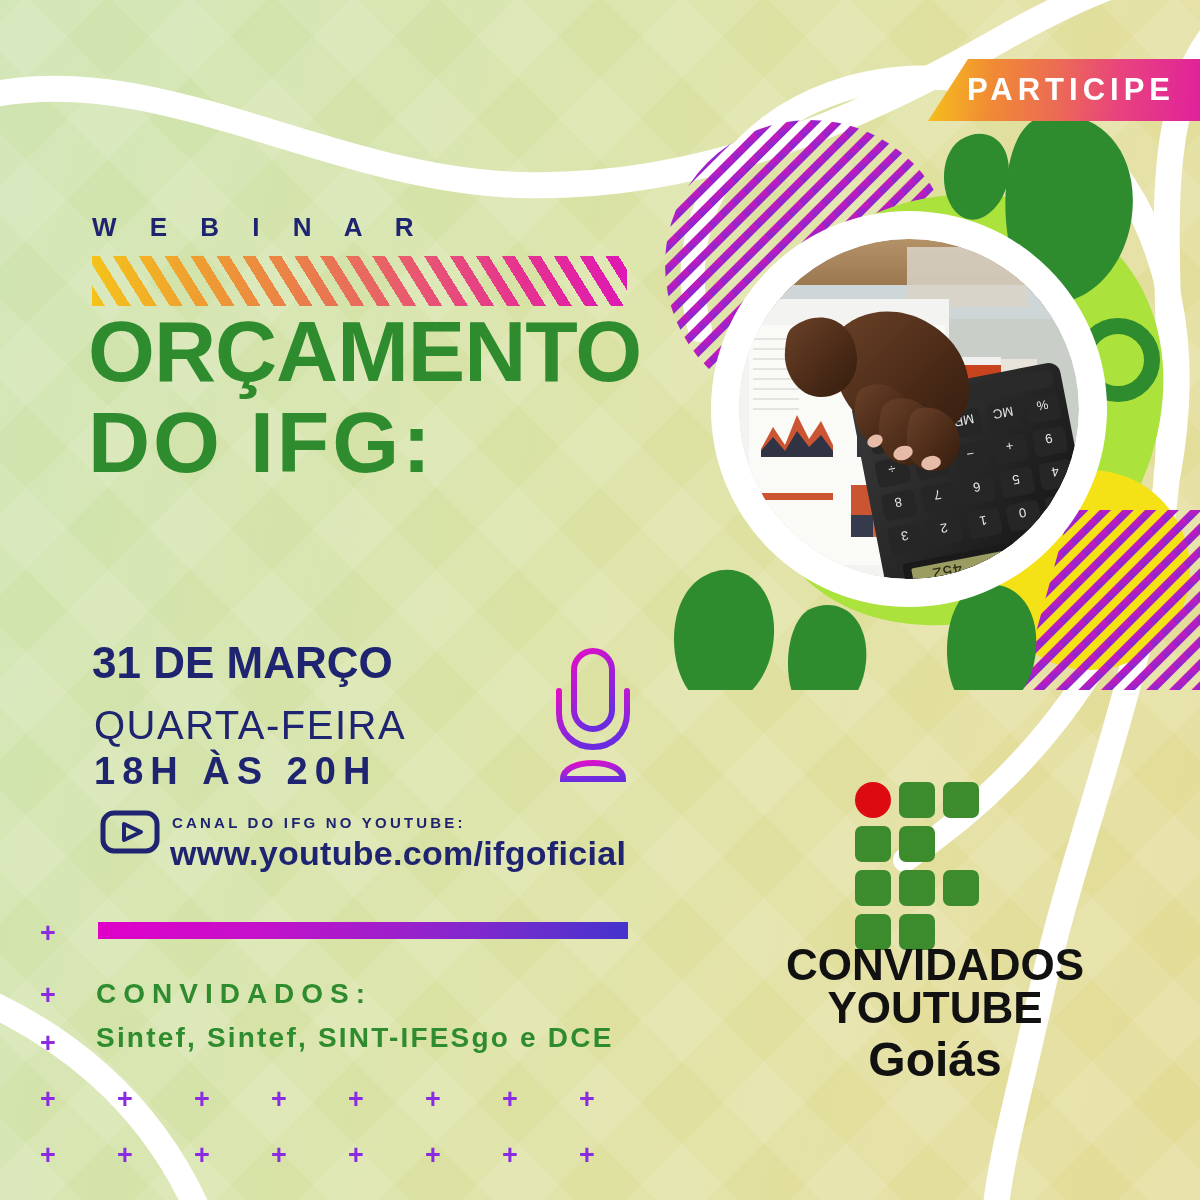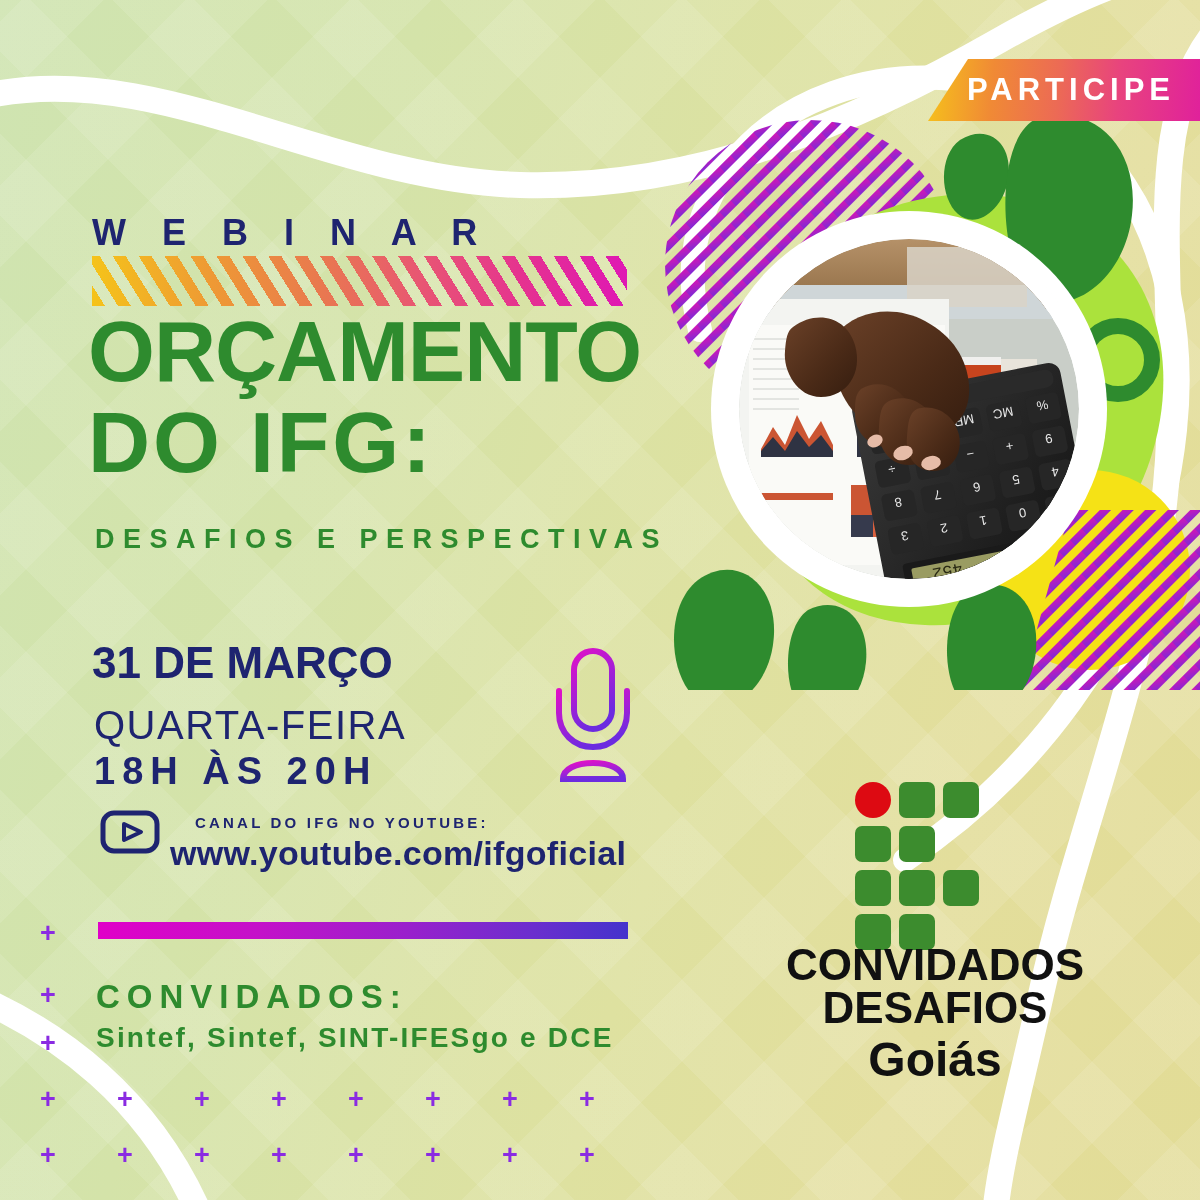--- a/index.html
+++ b/index.html
@@ -34,21 +34,21 @@
     margin-top:27px;
   }
   #participe span{
     color:#fff;font-weight:bold;font-size:31px;letter-spacing:5px;
     white-space:nowrap;padding-left:14px;
   }
 
   
   #webinar{
     position:absolute;left:92px;top:212px;
-    color:#1E2470;font-size:36px;font-weight:bold;letter-spacing:13px;
+    color:#1E2470;font-size:26px;font-weight:bold;letter-spacing:13px;
     z-index:20;
   }
   #stripebar{
     position:absolute;left:92px;top:256px;width:535px;height:50px;z-index:20;
     background:
       repeating-linear-gradient(58deg, #000 0 11px, rgba(0,0,0,0) 11px 22px);
     -webkit-mask-image:repeating-linear-gradient(58deg,#000 0 11px,rgba(0,0,0,0) 11px 22px);
     mask-image:repeating-linear-gradient(58deg,#000 0 11px,rgba(0,0,0,0) 11px 22px);
     background:linear-gradient(90deg,#F5C31A 0%,#EE9A34 22%,#E97A4E 42%,#E85574 62%,#E5338F 80%,#DF18B4 100%);
   }
@@ -75,35 +75,35 @@
   #date-time{
     position:absolute;left:94px;top:750px;z-index:20;
     color:#1E2470;font-size:38px;font-weight:bold;letter-spacing:7px;white-space:nowrap;
   }
   #mic{position:absolute;left:545px;top:645px;z-index:20;}
 
   
   #yt-icon{position:absolute;left:100px;top:810px;z-index:20;}
   #yt-caption{
     position:absolute;left:172px;top:814px;z-index:20;
-    color:#1E2470;font-size:15px;font-weight:bold;letter-spacing:3.2px;white-space:nowrap;margin-left:23px;
+    color:#1E2470;font-size:15px;font-weight:bold;letter-spacing:3.2px;white-space:nowrap;
   }
   #yt-url{
     position:absolute;left:170px;top:834px;z-index:20;
     color:#1E2470;font-size:34px;font-weight:bold;letter-spacing:.3px;white-space:nowrap;
   }
 
   
   #divider{
     position:absolute;left:98px;top:922px;width:530px;height:17px;z-index:20;
     background:linear-gradient(90deg,#E000C8 0%,#C411C9 30%,#9A20CC 58%,#6B2ECE 82%,#4433CC 100%);
   }
   #convidados-label{
     position:absolute;left:96px;top:978px;z-index:20;
-    color:#2E8B2E;font-size:33px;font-weight:bold;letter-spacing:7px;white-space:nowrap;
+    color:#2E8B2E;font-size:28px;font-weight:bold;letter-spacing:7px;white-space:nowrap;
   }
   #convidados-list{
     position:absolute;left:96px;top:1022px;z-index:20;
     color:#2E8B2E;font-size:28px;font-weight:bold;letter-spacing:2.2px;white-space:nowrap;
   }
   .plus{
     position:absolute;color:#8A2BE2;font-size:27px;font-weight:bold;
     line-height:1;z-index:15;user-select:none;
   }
 
@@ -336,21 +336,20 @@
   </div>
 
   <div id="participe">
     <span>PARTICIPE</span>
   </div>
 
   <div id="webinar">W E B I N A R</div>
   <div id="stripebar"></div>
   <div id="title1">ORÇAMENTO</div>
   <div id="title2">DO IFG:</div>
-  <div id="subtitle">DESAFIOS E PERSPECTIVAS</div>
 
   <div id="date-big">31 DE MARÇO</div>
   <div id="date-day">QUARTA-FEIRA</div>
   <div id="date-time">18H ÀS 20H</div>
 
   <div id="mic">
     <svg width="96" height="140" viewBox="0 0 96 140">
       <defs>
         <linearGradient id="micg" x1="0" y1="0" x2="0.4" y2="1">
           <stop offset="0%" stop-color="#E010C8"></stop>
@@ -412,17 +411,17 @@
     <div class="sq" style="left:0px;   top:44px;"></div>
     <div class="sq" style="left:44px;  top:44px;"></div>
     <div class="sq" style="left:0px;   top:88px;"></div>
     <div class="sq" style="left:44px;  top:88px;"></div>
     <div class="sq" style="left:88px;  top:88px;"></div>
     <div class="sq" style="left:0px;   top:132px;"></div>
     <div class="sq" style="left:44px;  top:132px;"></div>
   </div>
   <div id="ifg-name" style="left:785px;top:943px;">
     <div>CONVIDADOS</div>
-    <div>DESAFIOS</div>
+    <div>YOUTUBE</div>
   </div>
   <div id="ifg-state" style="left:785px;top:1032px;">Goiás</div>
 
 </div>
 
 </body></html>

